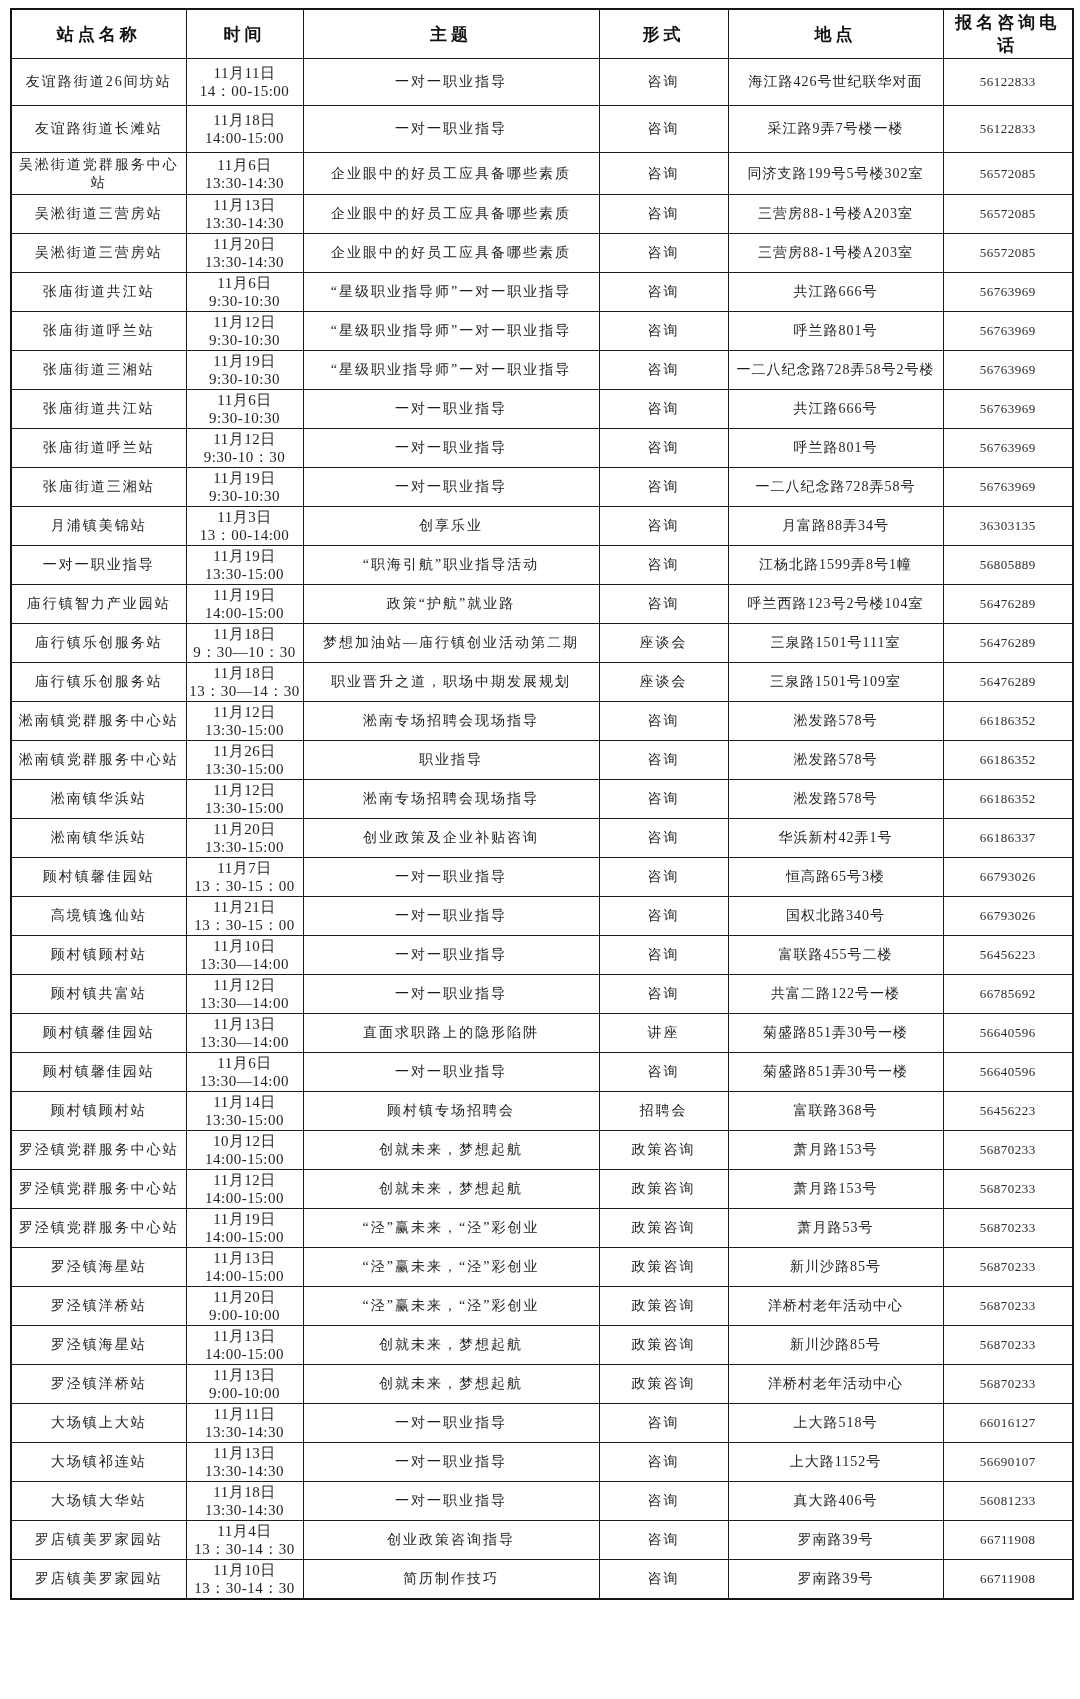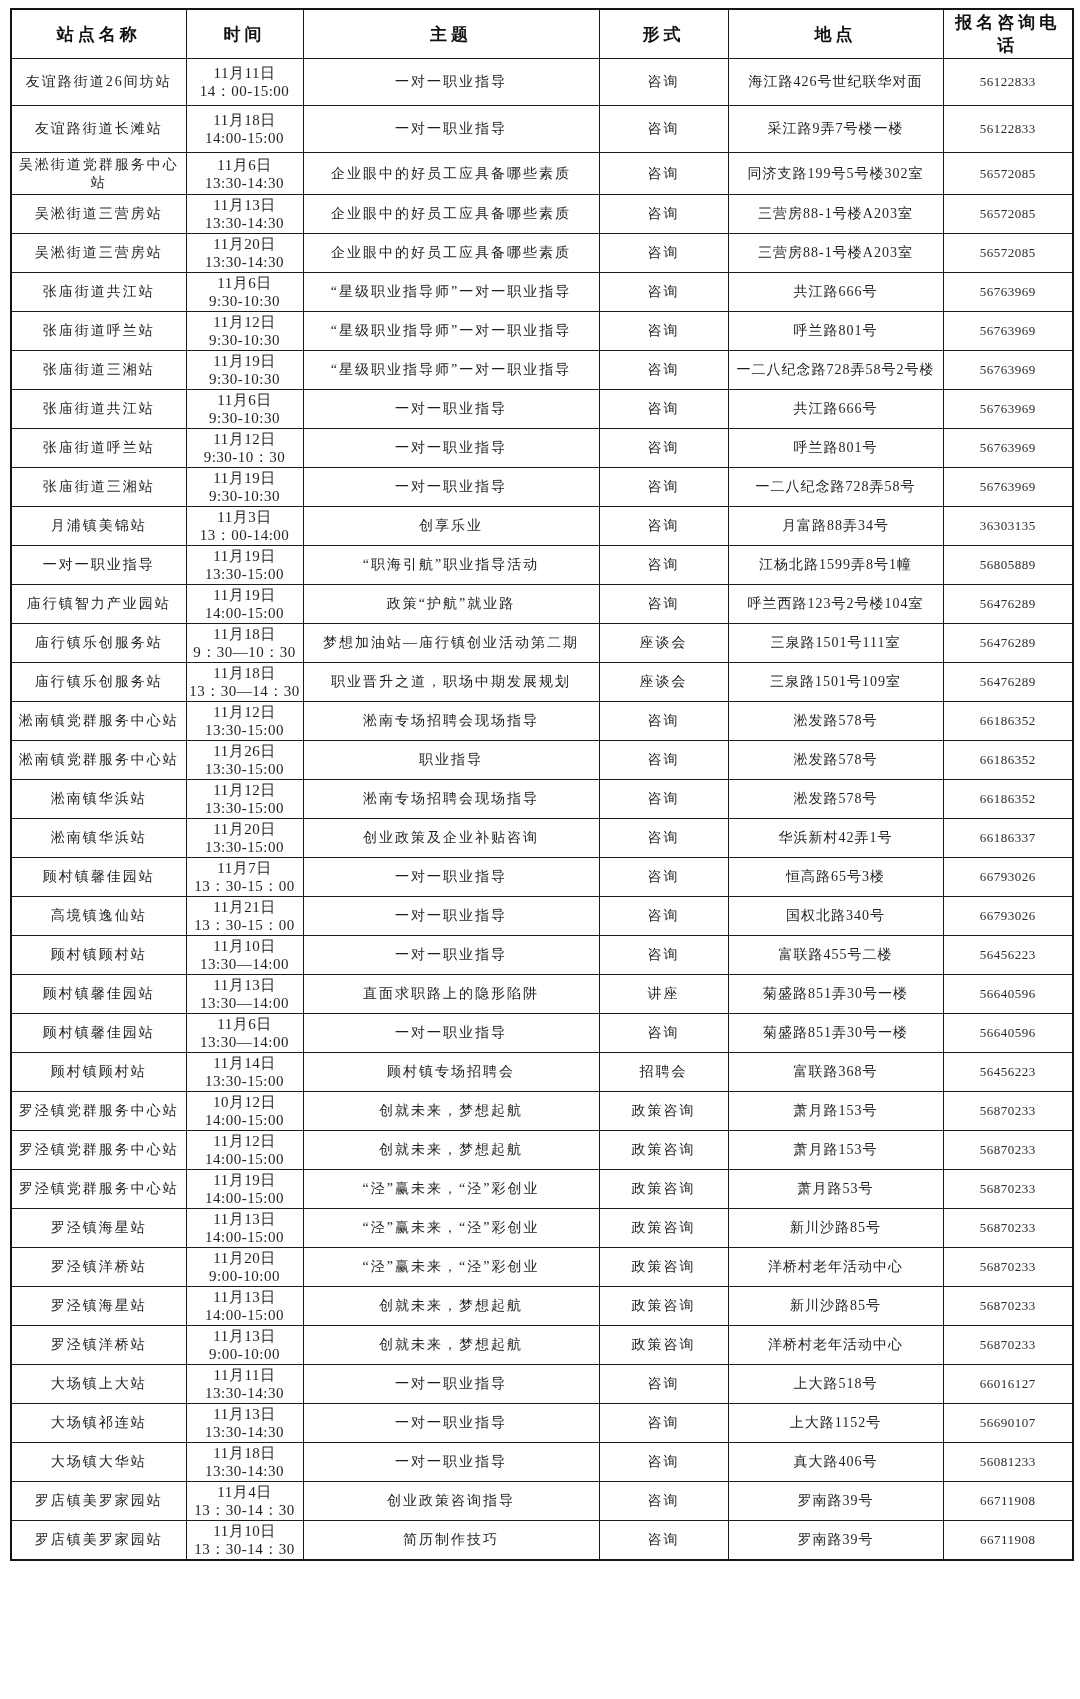--- a/index.html
+++ b/index.html
@@ -394,20 +394,33 @@
             <div>13:30—14:00</div>
           </td>
     <td class="c-topic">一对一职业指导</td>
     <td class="c-form">咨询</td>
     <td class="c-loc">富联路455号二楼</td>
     <td class="c-phone">
             <div>56456223</div>
           </td>
   </tr>
 
+  <tr>
+    <td class="c-site">顾村镇共富站</td>
+    <td class="c-time">
+            <div>11月12日</div>
+            <div>13:30—14:00</div>
+          </td>
+    <td class="c-topic">一对一职业指导</td>
+    <td class="c-form">咨询</td>
+    <td class="c-loc">共富二路122号一楼</td>
+    <td class="c-phone">
+            <div>66785692</div>
+          </td>
+  </tr>
 
   <tr>
     <td class="c-site">顾村镇馨佳园站</td>
     <td class="c-time">
             <div>11月13日</div>
             <div>13:30—14:00</div>
           </td>
     <td class="c-topic">直面求职路上的隐形陷阱</td>
     <td class="c-form">讲座</td>
     <td class="c-loc">菊盛路851弄30号一楼</td>

